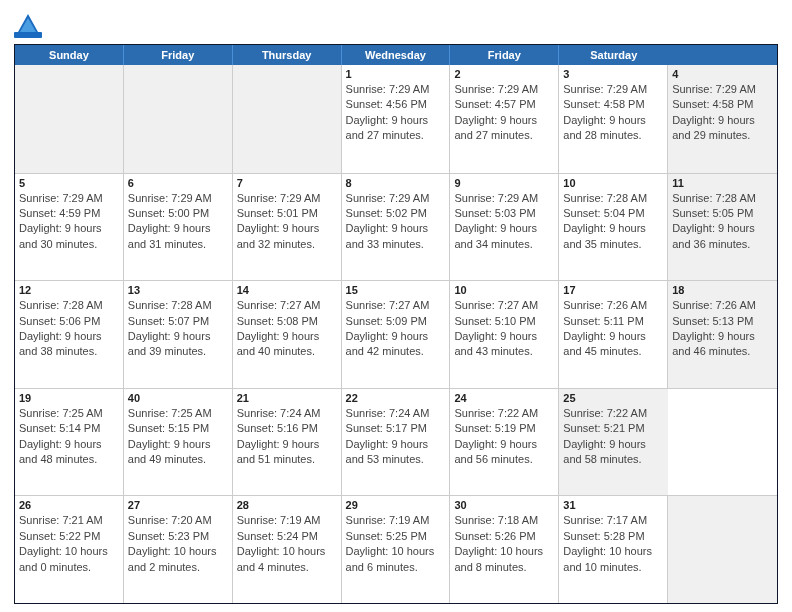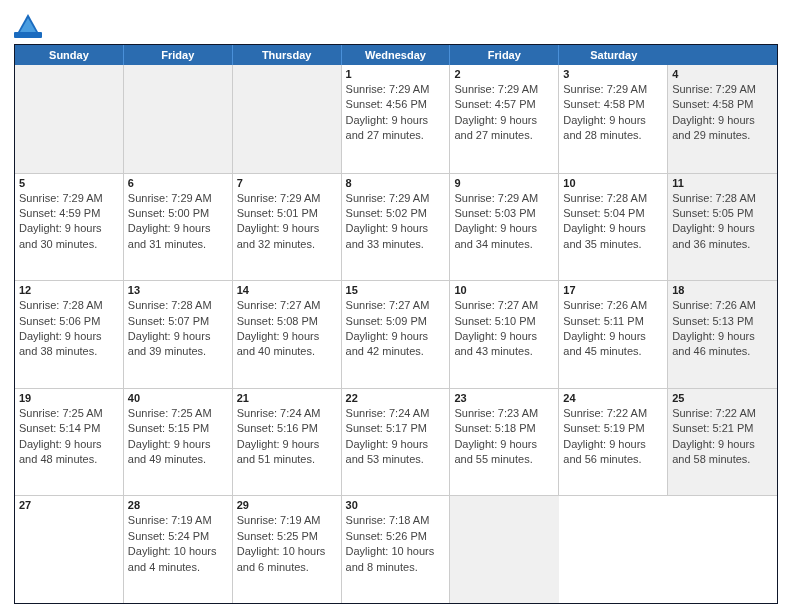--- a/index.html
+++ b/index.html
@@ -282,57 +282,66 @@
 Sunset: 5:16 PM
 Daylight: 9 hours and 51 minutes.</div>
           </div>
           <div class="cal-cell">
             <div class="day-num">22</div>
             <div class="day-info" style="white-space: pre-line;">Sunrise: 7:24 AM
 Sunset: 5:17 PM
 Daylight: 9 hours and 53 minutes.</div>
           </div>
           <div class="cal-cell">
-            <div class="day-num">23</div>
-            <div class="day-info" style="white-space: pre-line;">Sunrise: 7:23 AM
-Sunset: 5:18 PM
-Daylight: 9 hours and 55 minutes.</div>
-          </div>
-          <div class="cal-cell">
             <div class="day-num">24</div>
             <div class="day-info" style="white-space: pre-line;">Sunrise: 7:22 AM
 Sunset: 5:19 PM
 Daylight: 9 hours and 56 minutes.</div>
           </div>
           <div class="cal-cell shaded">
             <div class="day-num">25</div>
             <div class="day-info" style="white-space: pre-line;">Sunrise: 7:22 AM
 Sunset: 5:21 PM
 Daylight: 9 hours and 58 minutes.</div>
           </div>
         </div>
         <div class="cal-week">
           <div class="cal-cell">
+            <div class="day-num">26</div>
+            <div class="day-info" style="white-space: pre-line;">Sunrise: 7:21 AM
+Sunset: 5:22 PM
+Daylight: 10 hours and 0 minutes.</div>
+          </div>
+          <div class="cal-cell">
             <div class="day-num">27</div>
+            <div class="day-info" style="white-space: pre-line;">Sunrise: 7:20 AM
+Sunset: 5:23 PM
+Daylight: 10 hours and 2 minutes.</div>
           </div>
           <div class="cal-cell">
             <div class="day-num">28</div>
             <div class="day-info" style="white-space: pre-line;">Sunrise: 7:19 AM
 Sunset: 5:24 PM
 Daylight: 10 hours and 4 minutes.</div>
           </div>
           <div class="cal-cell">
             <div class="day-num">29</div>
             <div class="day-info" style="white-space: pre-line;">Sunrise: 7:19 AM
 Sunset: 5:25 PM
 Daylight: 10 hours and 6 minutes.</div>
           </div>
           <div class="cal-cell">
             <div class="day-num">30</div>
             <div class="day-info" style="white-space: pre-line;">Sunrise: 7:18 AM
 Sunset: 5:26 PM
 Daylight: 10 hours and 8 minutes.</div>
+          </div>
+          <div class="cal-cell">
+            <div class="day-num">31</div>
+            <div class="day-info" style="white-space: pre-line;">Sunrise: 7:17 AM
+Sunset: 5:28 PM
+Daylight: 10 hours and 10 minutes.</div>
           </div>
           <div class="cal-cell shaded empty"></div>
         </div>
       </div>
   </div>
 </div>
 
 </body></html>

